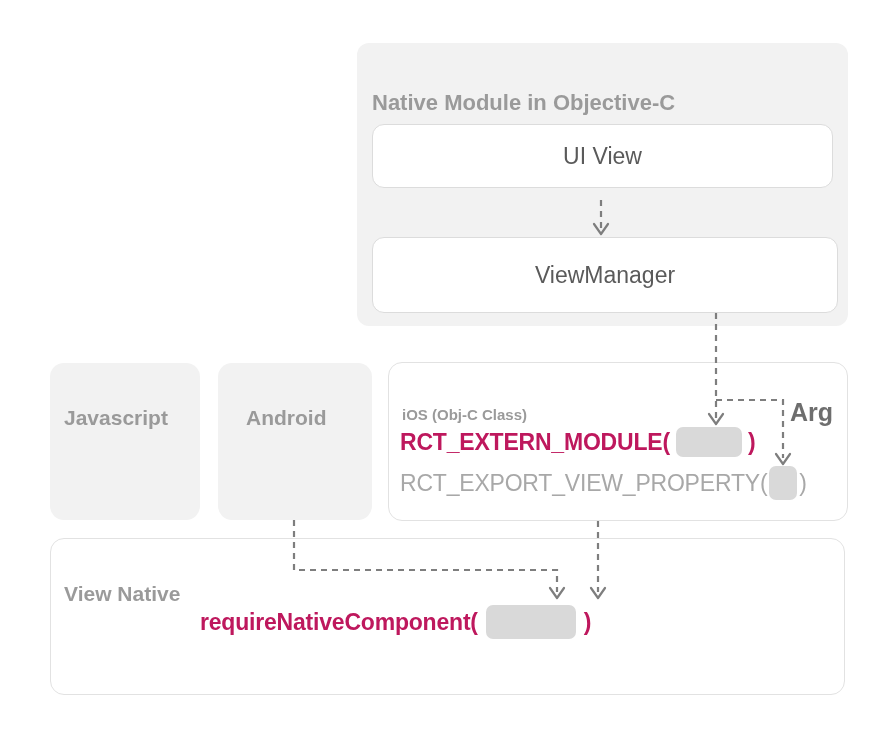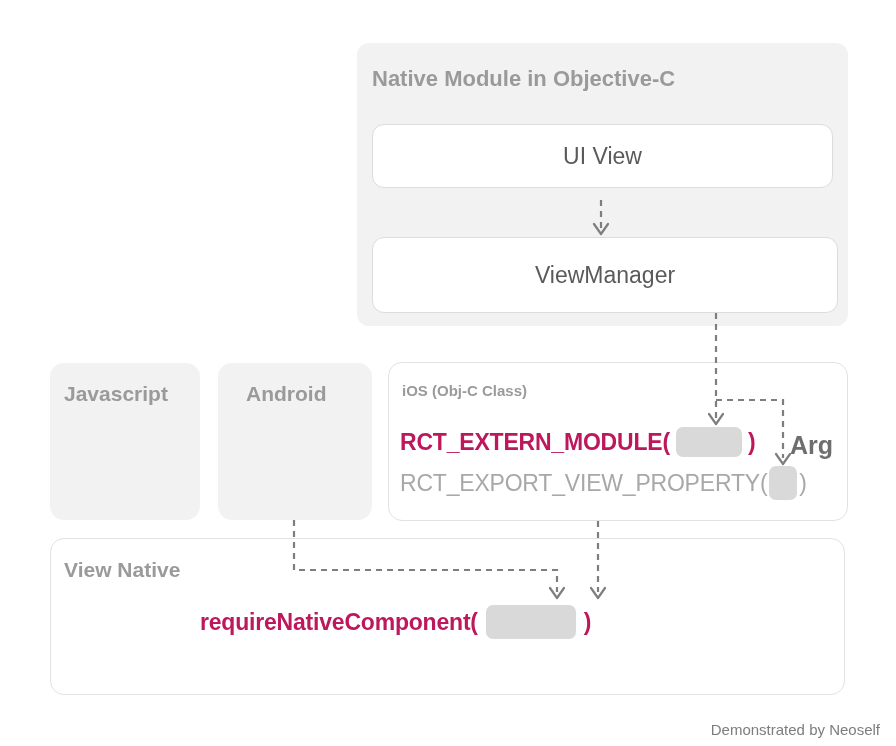--- a/index.html
+++ b/index.html
@@ -45,20 +45,21 @@
     box-sizing: border-box;
     background: #f2f2f2;
     border-radius: 14px;
   }
 
   .panel-title {
     position: absolute;
     color: #9a9a9a;
     font-weight: bold;
     white-space: nowrap;
+    margin-top: 24px;
   }
 
   
   .inner-box {
     position: absolute;
     box-sizing: border-box;
     background: #ffffff;
     border: 1.5px solid #dcdcdc;
     border-radius: 12px;
     display: flex;
@@ -97,21 +98,20 @@
   .blank-wide { width: 66px; height: 30px; margin: 0 6px; }
   .blank-narrow { width: 28px; height: 34px; margin: 0 2px; }
   .blank-mid { width: 90px; height: 34px; margin: 0 8px; }
 
   .arg-label {
     position: absolute;
     color: #6e6e6e;
     font-weight: bold;
     font-size: 25px;
     white-space: nowrap;
-    margin-top: 33px;
   }
 
   .footer {
     position: absolute;
     right: 16px;
     bottom: 8px;
     color: #7d7d7d;
     font-size: 15px;
     white-space: nowrap;
   }
@@ -194,15 +194,14 @@
       <path d="M294,520 L294,570 L557,570 L557,592" stroke="#7e7e7e" stroke-width="2.2" stroke-dasharray="6 5" fill="none"></path>
       <path d="M550,588 L557,598 L564,588" stroke="#7e7e7e" stroke-width="2.2" fill="none" stroke-linecap="round" stroke-linejoin="round"></path>
     </g>
 
     <g>
       <path d="M598,521 L598,592" stroke="#7e7e7e" stroke-width="2.2" stroke-dasharray="6 5" fill="none"></path>
       <path d="M591,588 L598,598 L605,588" stroke="#7e7e7e" stroke-width="2.2" fill="none" stroke-linecap="round" stroke-linejoin="round"></path>
     </g>
   </svg>
 
-  <div class="footer">Demonstrated by Neoself</div>
 
 </div>
 
 </body></html>

